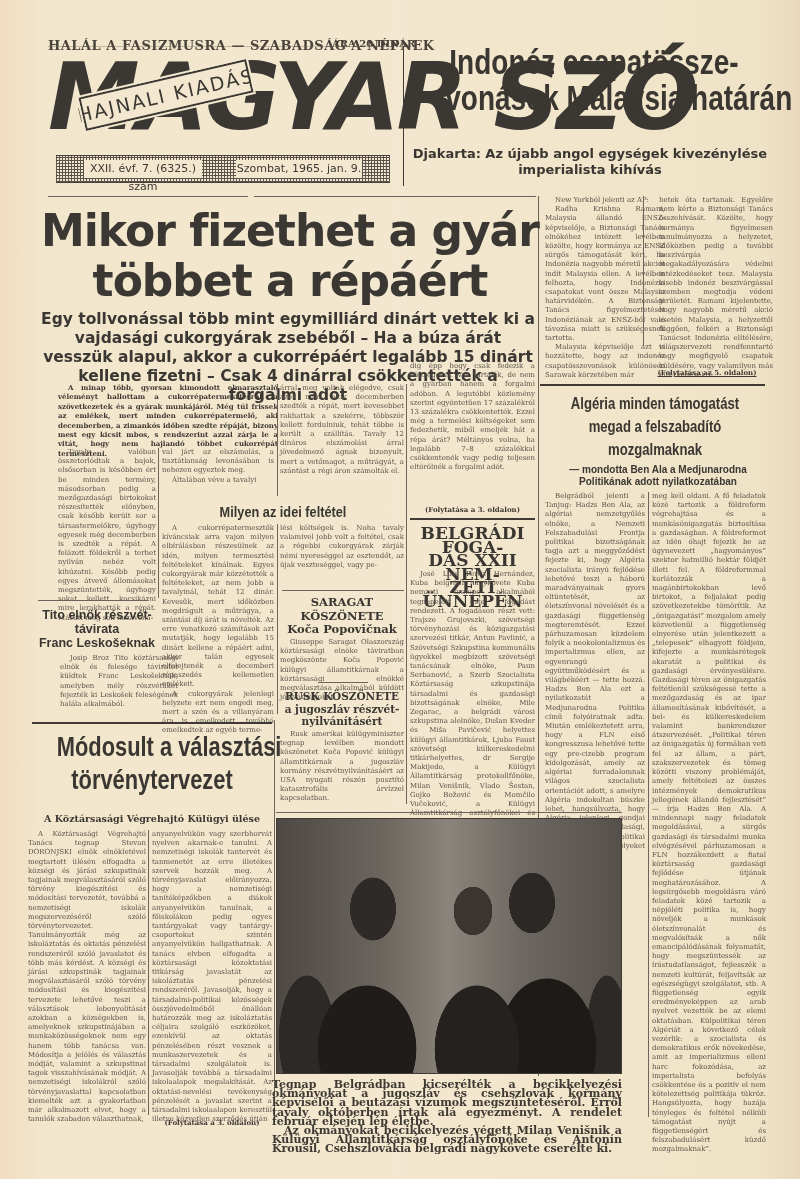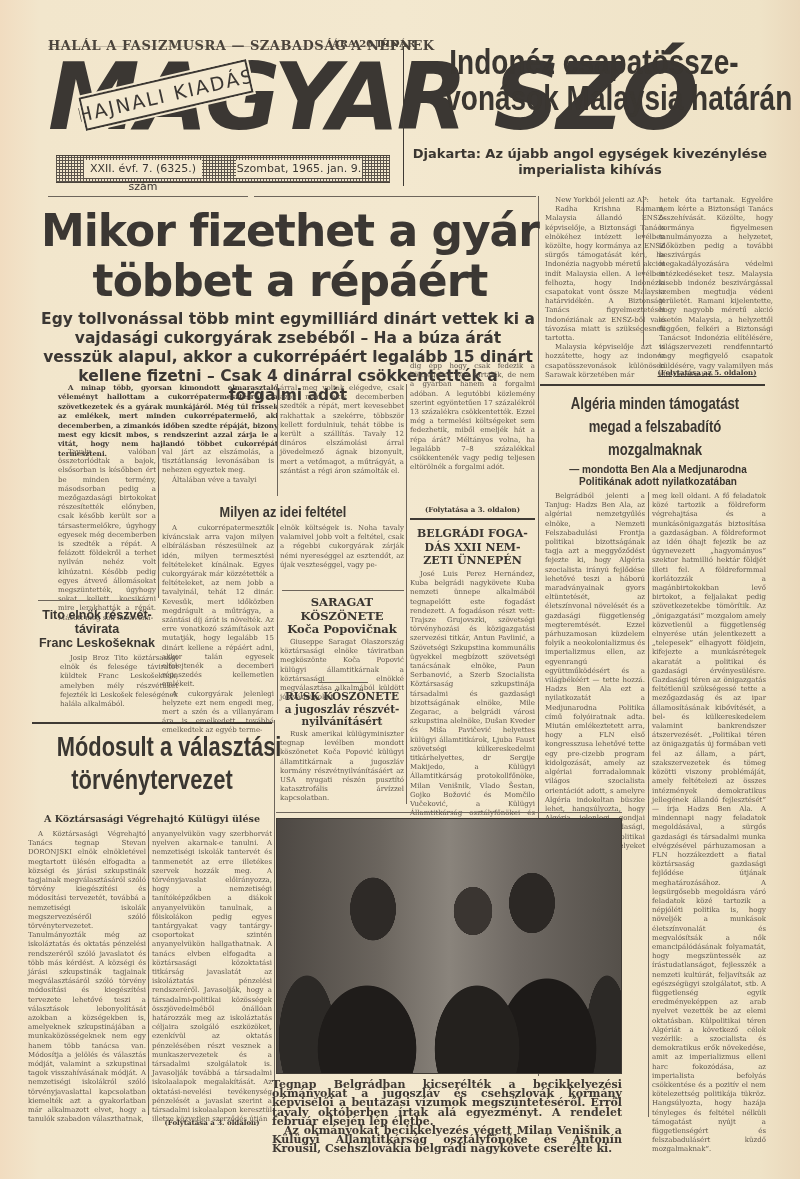--- a/index.html
+++ b/index.html
@@ -148,21 +148,21 @@
   <div class="abs folyt" style="left:410px;top:505px;width:125px;">(Folytatása a 3. oldalon)</div>
   <div class="rule-h" style="left:410px;top:518px;width:125px;height:1.5px;"></div>
 
   <div class="abs sub-head" style="left:162px;top:503px;width:242px;font-size:15px;transform:scaleX(0.85);">Milyen az idei feltétel</div>
   <div class="abs col-text" style="left:162px;top:524px;width:112px;">
     <p>A cukorrépatermesztők kíváncsiak arra vajon milyen elbírálásban részesülnek az idén, milyen termesztési feltételeket kínálnak. Egyes cukorgyárak már közzétették a feltételeket, az nem jobb a tavalyinál, tehát 12 dinár. Kevesűk, mert időközben megdrágult a műtrágya, a szántási díj árát is növelték. Az erre vonatkozó számítások azt mutatják, hogy legalább 15 dinárt kellene a répáért adni, akkor talán egyesek elfelejtenék a decemberi répaszedés kellemetlen emlékeit.</p>
     <p>A cukorgyárak jelenlegi helyzete ezt nem engedi meg, mert a szén és a villanyáram ára is emelkedett, továbbá emelkedtek az egyéb terme-</p>
   </div>
   <div class="rule-v" style="left:277px;top:524px;height:190px;"></div>
   <div class="abs col-text" style="left:280px;top:524px;width:124px;">
-    <p class="noind">elnök költségek is. Noha tavaly valamivel jobb volt a feltétel, csak a régebbi cukorgyárak zárják némi nyereséggel az esztendőt, az újak veszteséggel, vagy pe-</p>
+    <p class="noind">lési költségek is. Noha tavaly valamivel jobb volt a feltétel, csak a régebbi cukorgyárak zárják némi nyereséggel az esztendőt, az újak veszteséggel, vagy pe-</p>
   </div>
 
   <div class="rule-thin" style="left:38px;top:600px;width:110px;"></div>
   <div class="abs sub-head" style="left:38px;top:608px;width:118px;font-size:12.5px;line-height:14px;">
     <div>Tito elnök részvét-</div>
     <div>távirata</div>
     <div>Franc Leskošeknak</div>
   </div>
   <div class="abs col-text" style="left:38px;top:654px;width:118px;margin-left:22px;">
     <p>Josip Broz Tito köztársasági elnök és felesége táviratot küldtek Franc Leskošeknak, amelyben mély részvétüket fejezték ki Leskošek feleségének halála alkalmából.</p>
@@ -181,21 +181,21 @@
 
   <div class="abs serif-head" style="left:280px;top:690px;width:124px;font-size:10.5px;line-height:12.5px;">
     <div>RUSK KÖSZÖNETE</div>
     <div>a jugoszláv részvét-</div>
     <div>nyilvánításért</div>
   </div>
   <div class="abs col-text" style="left:280px;top:730px;width:124px;">
     <p>Rusk amerikai külügyminiszter tegnap levélben mondott köszönetet Koča Popović külügyi államtitkárnak a jugoszláv kormány részvétnyilvánításáért az USA nyugati részén pusztító katasztrofális árvízzel kapcsolatban.</p>
   </div>
 
-  <div class="abs serif-head" style="left:410px;top:527px;width:125px;font-size:11px;line-height:13.5px;">
+  <div class="abs serif-head" style="left:410px;top:527px;width:125px;font-size:17px;line-height:13.5px;">
     <div>BELGRÁDI FOGA-</div>
     <div>DÁS XXII NEM-</div>
     <div>ZETI ÜNNEPÉN</div>
   </div>
   <div class="abs col-text" style="left:410px;top:570px;width:125px;">
     <p>José Luis Perez Hernández, Kuba belgrádi nagykövete Kuba nemzeti ünnepe alkalmából tegnapelőtt este fogadást rendezett. A fogadáson részt vett: Trajsze Grujovszki, szövetségi törvényhozási és közigazgatási szervezési titkár, Antun Pavlinić, a Szövetségi Szkupstina kommunális ügyekkel megbízott szövetségi tanácsának elnöke, Paun Serbanović, a Szerb Szocialista Köztársaság szkupstinája társadalmi és gazdasági bizottságának elnöke, Mile Zegarac, a belgrádi városi szkupstina alelnöke, Dušan Kveder és Miša Pavičević helyettes külügyi államtitkárok, Ljuba Faust szövetségi külkereskedelmi titkárhelyettes, dr Sergije Makijedo, a Külügyi Államtitkárság protokollfőnöke, Milan Venišnik, Vlado Šestan, Gojko Božović és Momčilo Vučeković, a Külügyi Államtitkárság osztályfőnökei és mások.</p>
   </div>
 
   <div class="abs sub-head" style="left:540px;top:392px;width:230px;font-size:16px;line-height:23px;">
     <div style="transform:scaleX(0.82);white-space:nowrap;">Algéria minden támogatást</div>

